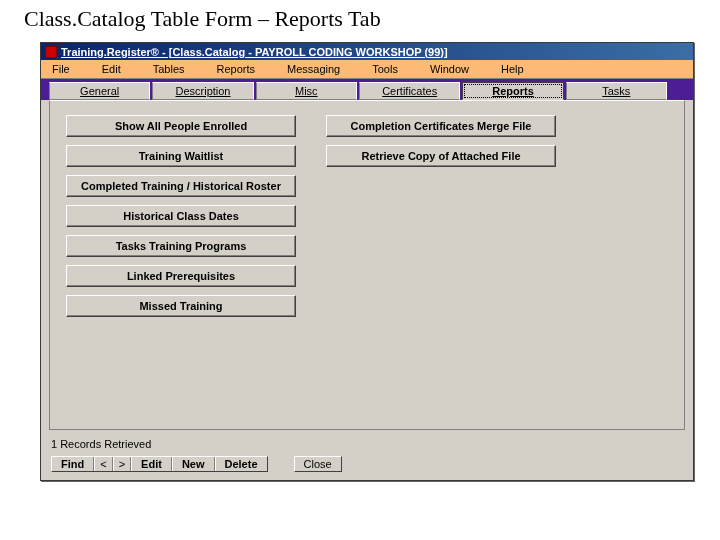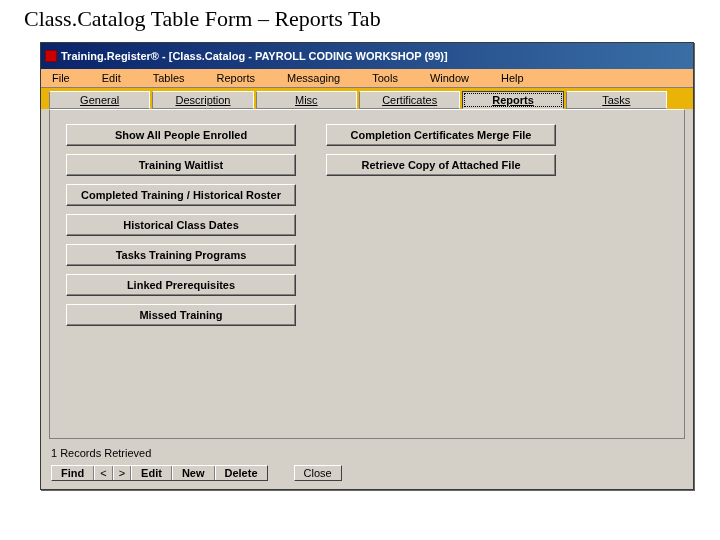--- a/index.html
+++ b/index.html
@@ -20,26 +20,27 @@
   }
   .app-window {
     margin: 0 26px 0 40px;
     border: 1px solid #3a3a3a;
     background: #d4d0c8;
     box-shadow: 1px 1px 0 #666;
   }
   .titlebar {
     background: linear-gradient(to right, #0a246a, #3a6ea5);
     color: #fff;
-    height: 26px;
+    height: 17px;
     display: flex;
     align-items: center;
     padding: 0 4px;
     font-size: 11px;
     font-weight: bold;
+    text-decoration: underline;
   }
   .titlebar .icon {
     width: 12px; height: 12px;
     background: #c00;
     margin-right: 4px;
     display: inline-block;
     border: 1px solid #800;
   }
   .menubar {
     display: flex;
@@ -49,21 +50,21 @@
     border-bottom: 1px solid #808080;
     font-size: 11px;
   }
   .menu-item {
     padding: 1px 7px;
     cursor: default;
   }
   .tabstrip {
     display: flex;
     padding: 3px 24px 0 8px;
-    background: #eab308;
+    background: #4c1d95;
     gap: 0;
   }
   .tab {
     flex: 1;
     height: 18px;
     line-height: 16px;
     text-align: center;
     background: #d4d0c8;
     border: 1px solid #808080;
     border-bottom: 1px solid #808080;

